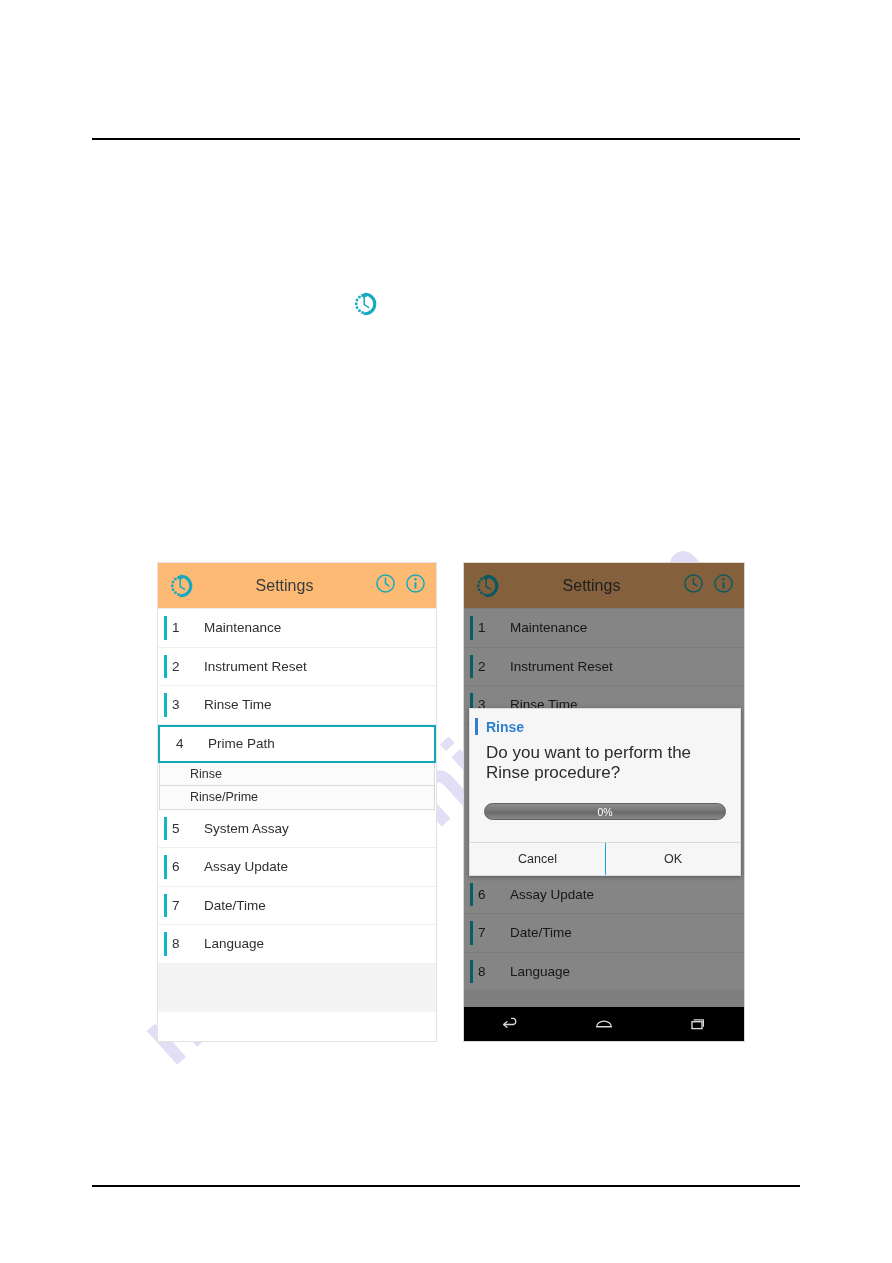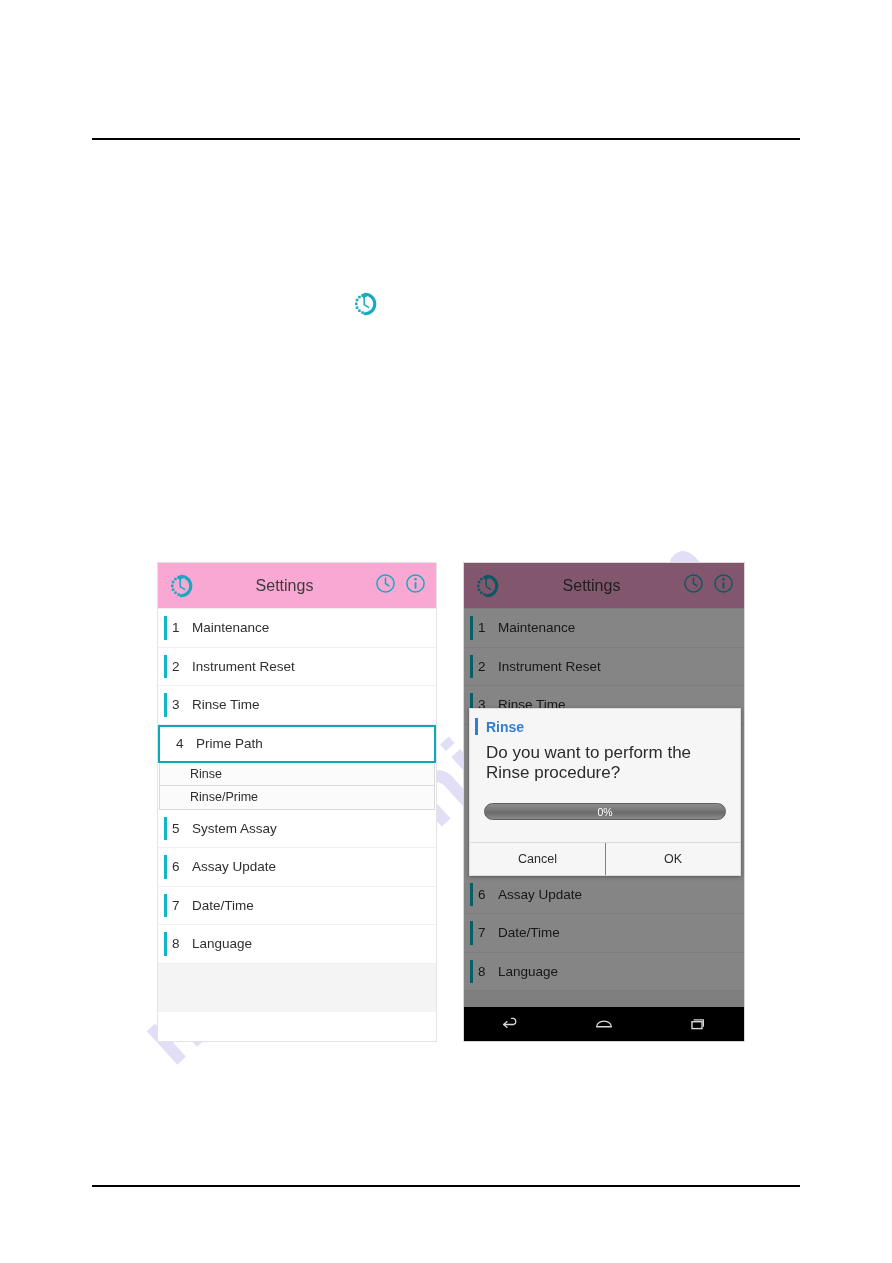--- a/index.html
+++ b/index.html
@@ -92,21 +92,21 @@
     width: 100%;
     height: 100%;
     background: #ffffff;
     overflow: hidden;
   }
   .device.right .screen { height: 444px; }
 
   .appbar {
     position: relative;
     height: 46px;
-    background: #f9a8d4;
+    background: #fdba74;
     display: flex;
     align-items: center;
     padding: 0 10px;
     border-bottom: 1px solid #ececec;
   }
   .appbar .spinner-slot {
     width: 26px; height: 26px;
     flex: 0 0 26px;
   }
   .appbar .title {
@@ -143,21 +143,21 @@
     top: 7px;
     bottom: 7px;
     width: 3px;
     background: #12b5c4;
   }
   .row .num {
     width: 14px;
     flex: 0 0 14px;
     color: #2f2f2f;
   }
-  .row .label { margin-left: 6px; }
+  .row .label { margin-left: 18px; }
 
   .row.selected {
     border: 2px solid #0fa8b8;
     height: 38px;
     background: #ffffff;
   }
   .row.selected::before { display: none; }
   .row.selected .num { margin-left: 2px; }
 
   .subrow {

